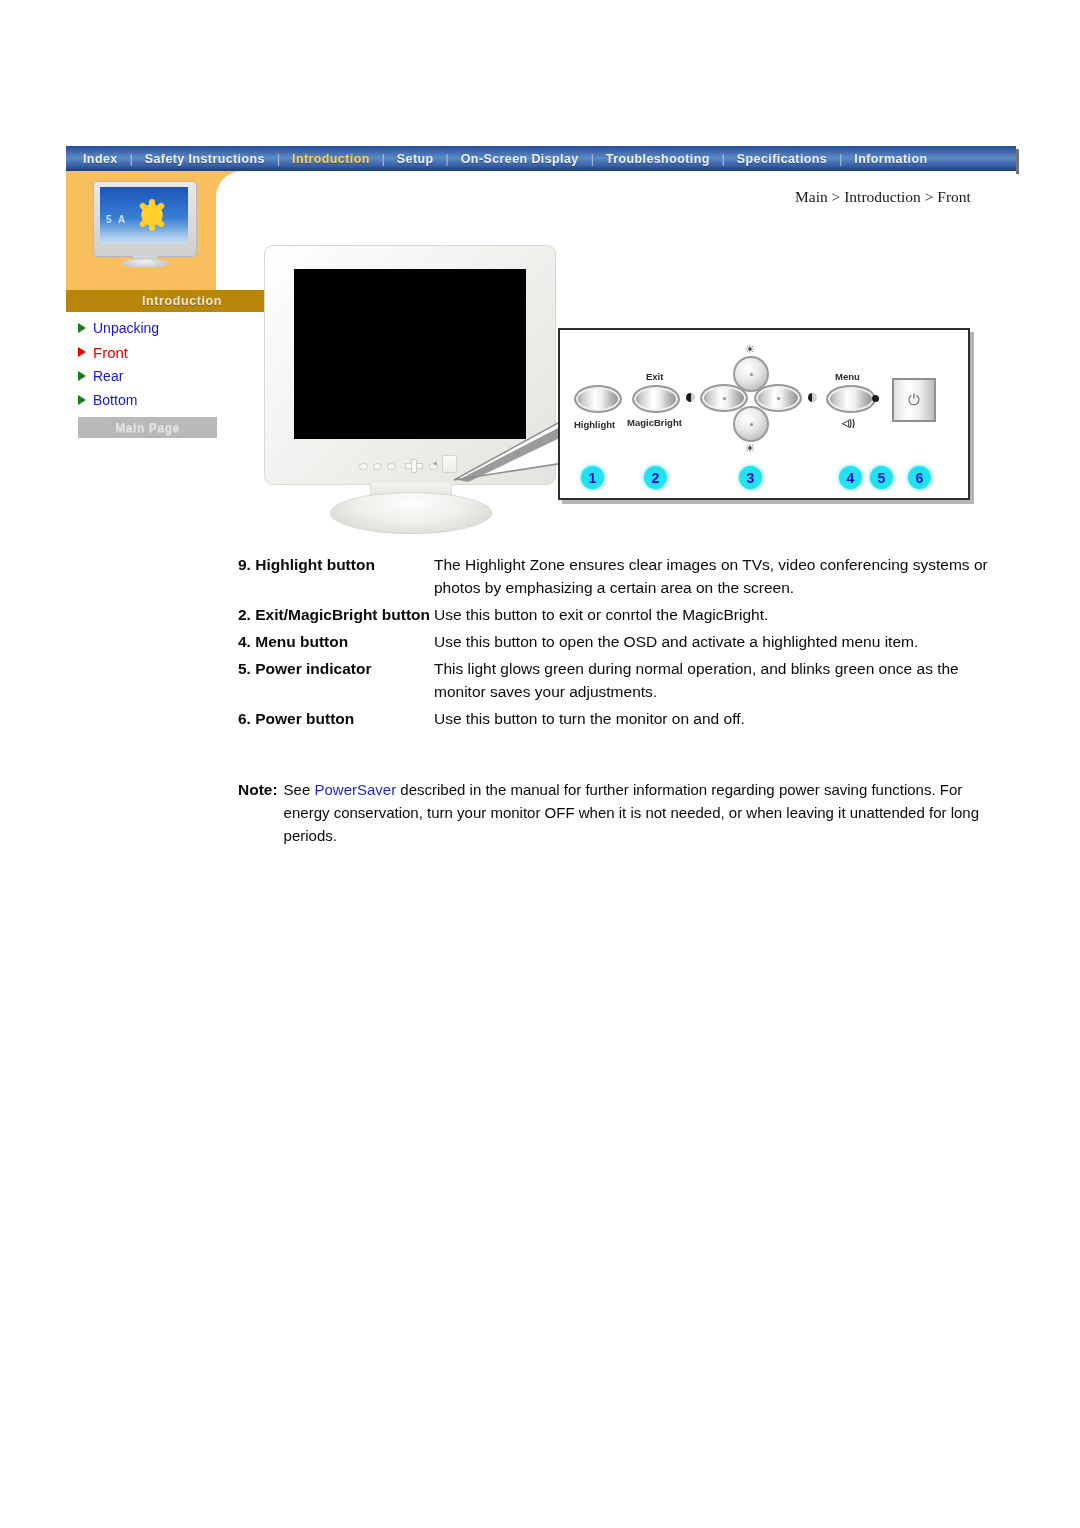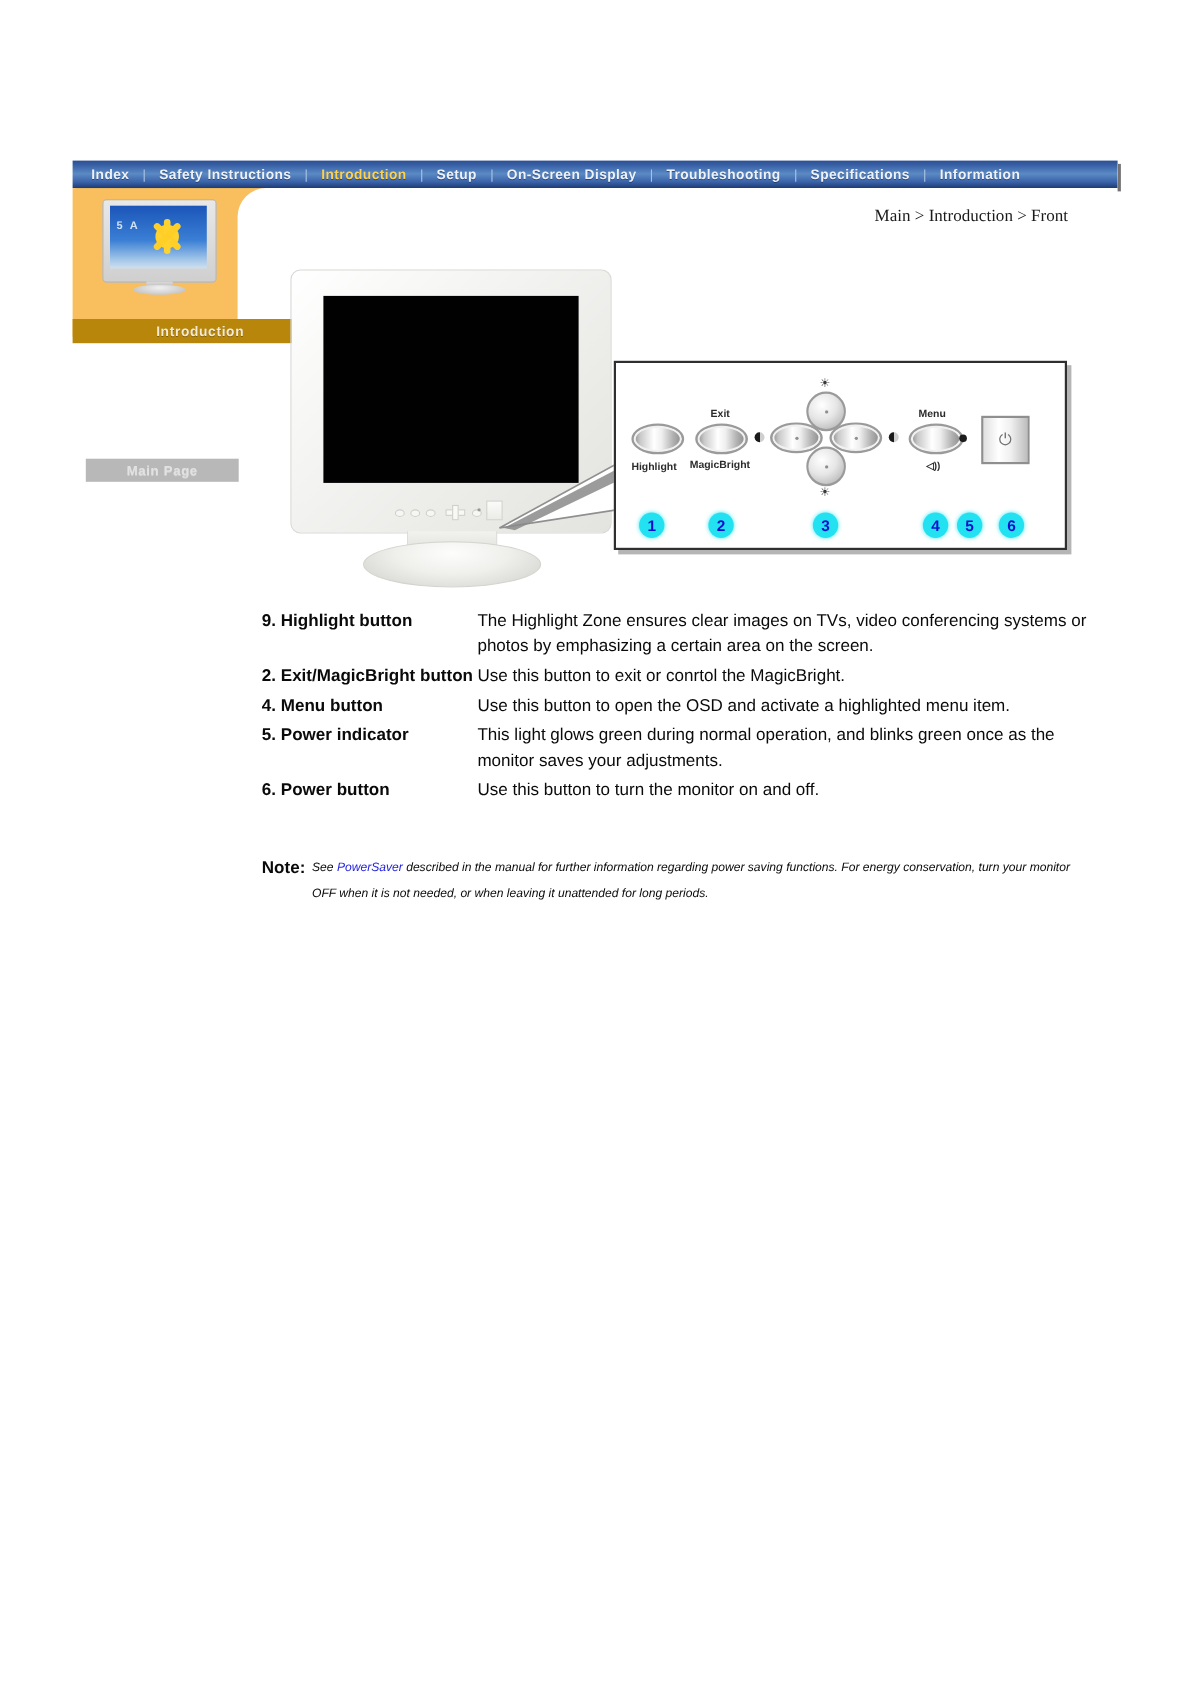--- a/index.html
+++ b/index.html
@@ -117,21 +117,21 @@
   }
   #thumb-flower::before { transform: rotate(45deg); }
   #thumb-flower::after  { transform: rotate(-45deg); }
   #thumb-flower-h {
     position:absolute; left: 2px; top: 15px;
     width: 32px; height: 6px; background:#ffd22e; border-radius:3px;
     transform: rotate(90deg);
   }
   #thumb-ga {
     position: absolute;
-    left: 6px; top: 13px;
+    left: 6px; top: 27px;
     color: #cfe2f7;
     font-size: 10px;
     font-weight: bold;
     letter-spacing: 2px;
   }
   #thumb-stand-neck {
     position:absolute; left: 40px; top: 75px;
     width: 24px; height: 5px;
     background: linear-gradient(to bottom,#dadada,#bdbdbd);
   }
@@ -423,24 +423,23 @@
   #note-label {
     flex: 0 0 auto;
     font-size: 15.5px;
     font-weight: bold;
     color: #0a0a0a;
     line-height: 23px;
     margin-right: 6px;
   }
   #note-body {
     flex: 1 1 auto;
-    font-size: 11px;
+    font-size: 15px;
     color: #0a0a0a;
     line-height: 23px;
-    font-style: italic;
   }
   .link-blue { color: #1f1fdd; }
 </style>
 </head>
 <body>
 
 <div id="page">
 
   <div id="navbar">
     <span class="nav-item">Index</span>
@@ -470,20 +469,38 @@
       <div id="thumb-flower">
         <div id="thumb-flower-h"></div>
       </div>
     </div>
     <div id="thumb-stand-neck"></div>
     <div id="thumb-stand-base"></div>
   </div>
 
   <div id="sidebar-caption">Introduction</div>
 
+  <div id="sidebar-links">
+    <div class="side-link">
+      <span class="side-arrow"></span>
+      <span class="side-label">Unpacking</span>
+    </div>
+    <div class="side-link current">
+      <span class="side-arrow"></span>
+      <span class="side-label">Front</span>
+    </div>
+    <div class="side-link">
+      <span class="side-arrow"></span>
+      <span class="side-label">Rear</span>
+    </div>
+    <div class="side-link">
+      <span class="side-arrow"></span>
+      <span class="side-label">Bottom</span>
+    </div>
+  </div>
 
   <div id="main-page-btn">Main Page</div>
 
   <div id="breadcrumb">Main &gt; Introduction &gt; Front</div>
 
   <div id="monitor">
     <div id="mon-bezel"></div>
     <div id="mon-screen"></div>
     <div id="mon-controls">
       <div class="mon-dot" style="left:0px;  top:4px;"></div>

